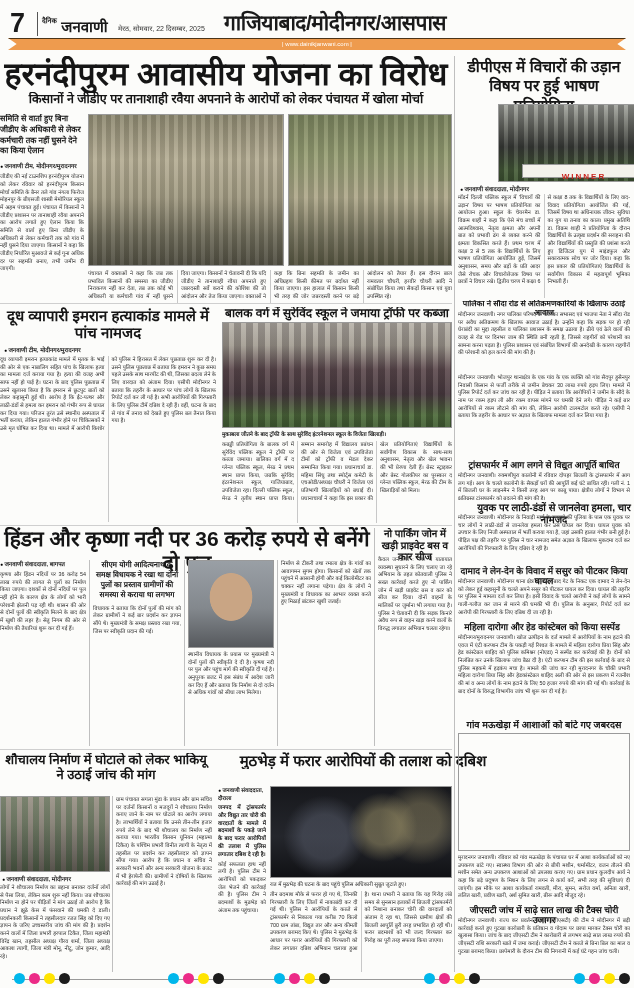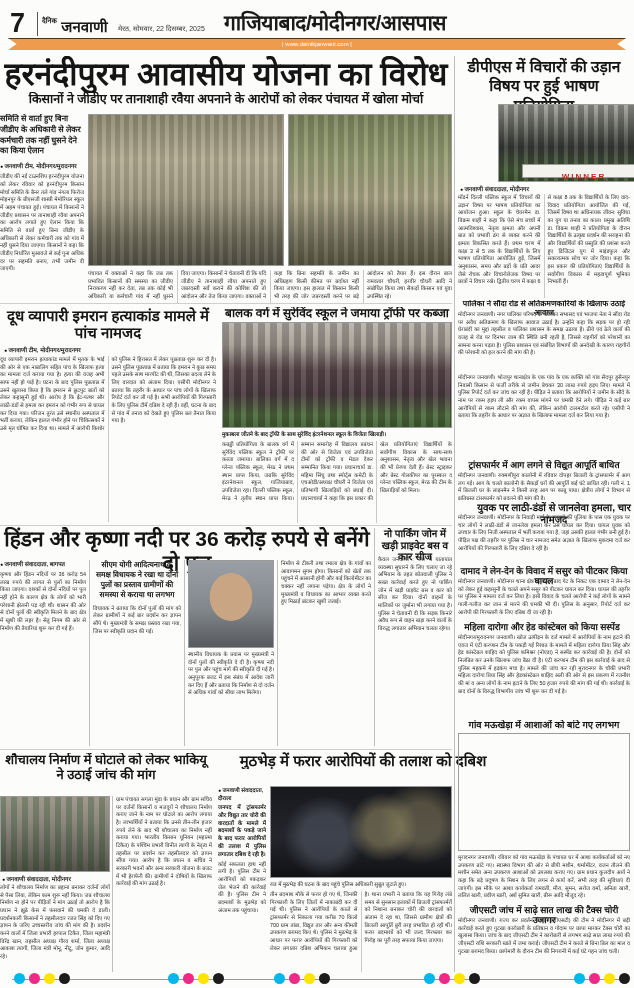--- a/index.html
+++ b/index.html
@@ -174,21 +174,21 @@
 
   <div class="abs hl" style="left:468px;top:502px;width:172px;font-size:10px;">युवक पर लाठी-डंडों से जानलेवा हमला, चार नामजद</div>
   <div class="abs bt" style="left:458px;top:514px;width:172px;height:50px;">मोदीनगर जनवाणी। मोदीनगर के निवाड़ी मार्ग के रजवाहे की पुलिया के पास एक युवक पर चार लोगों ने लाठी-डंडों से जानलेवा हमला कर उसे घायल कर दिया। घायल युवक को उपचार के लिए निजी अस्पताल में भर्ती कराया गया है, जहां उसकी हालत गंभीर बनी हुई है। पीड़ित पक्ष की तहरीर पर पुलिस ने चार नामजद समेत अज्ञात के खिलाफ मुकदमा दर्ज कर आरोपियों की गिरफ्तारी के लिए दबिश दे रही है।</div>
 
   <div class="abs hl" style="left:458px;top:566px;width:172px;font-size:9px;">दामाद ने लेन-देन के विवाद में ससुर को पीटकर किया घायल</div>
   <div class="abs bt" style="left:458px;top:578px;width:172px;height:42px;">मोदीनगर जनवाणी। मोदीनगर थाना क्षेत्र के कादराबाद गेट के निकट एक दामाद ने लेन-देन को लेकर हुई कहासुनी के चलते अपने ससुर को पीटकर घायल कर दिया। घायल की तहरीर पर पुलिस ने मामला दर्ज कर लिया है। इसी विवाद के चलते आरोपी ने कई लोगों के सामने गाली-गलौज कर जान से मारने की धमकी भी दी। पुलिस के अनुसार, रिपोर्ट दर्ज कर आरोपी की गिरफ्तारी के लिए दबिश दी जा रही है।</div>
 
   <div class="abs hl" style="left:456px;top:622px;width:172px;font-size:9px;">महिला दारोगा और हेड कांस्टेबल को किया सस्पेंड</div>
   <div class="abs bt" style="left:458px;top:634px;width:172px;height:84px;">मोदीनगर/मुरादनगर जनवाणी। खोज उत्पीड़न के दर्ज मामले में आरोपियों के नाम हटाने की एवज में एंटी करप्शन टीम के पकड़ी गई रिश्वत के मामले में महिला दारोगा प्रिया सिंह और हेड कांस्टेबल शाहिद को पुलिस कमिश्नर (नोएडा) ने सस्पेंड कर कार्रवाई की है। दोनों को निलंबित कर उनके खिलाफ जांच बैठा दी है। एंटी करप्शन टीम की इस कार्रवाई के बाद से पुलिस महकमे में हड़कंप मचा है। मामले की जांच कर रही मुरादनगर के चौकी प्रभारी महिला दारोगा प्रिया सिंह और हेडकांस्टेबल शाहिद अली की ओर से इस प्रकरण में रजनीश की मां व अन्य लोगों के नाम हटाने के लिए 50 हजार रुपये की मांग की गई थी। कार्रवाई के बाद दोनों के विरुद्ध विभागीय जांच भी शुरू कर दी गई है।</div>
 
-  <div class="abs hl" style="left:458px;top:720px;width:172px;font-size:9.5px;">गांव मऊखेड़ा में आशाओं को बांटे गए लगभग</div>
+  <div class="abs hl" style="left:458px;top:720px;width:172px;font-size:9.5px;">गांव मऊखेड़ा में आशाओं को बांटे गए जबरदस</div>
   <div class="photo ph-asha" style="left:458px;top:733px;width:172px;height:118px;"></div>
   <div class="abs bt" style="left:458px;top:854px;width:172px;height:48px;">मुरादनगर जनवाणी। रविवार को गांव मऊखेड़ा के पंचायत घर में आशा कार्यकर्ताओं को नए उपकरण बांटे गए। स्वास्थ्य विभाग की ओर से बीपी मशीन, थर्मामीटर, वजन तौलने की मशीन समेत अन्य उपकरण आशाओं को उपलब्ध कराए गए। ग्राम प्रधान कुलदीप आर्य ने कहा कि बड़े प्रदूषण के मिशन के लिए लगन से कार्य करें, सभी तरह की सुविधाएं दी जाएंगी। इस मौके पर आशा कार्यकर्ता रामवती, मीरा, सुमन, सरोज वर्मा, अनिता खारी, ललित खारी, प्रवीण खारी, अर्श सुमित खारी, बीरू आदि मौजूद रहे।</div>
 
   <div class="abs hl" style="left:458px;top:905px;width:172px;font-size:9px;">जीएसटी जांच में साढ़े सात लाख की टैक्स चोरी उजागर</div>
   <div class="abs bt" style="left:458px;top:917px;width:172px;height:52px;">मोदीनगर जनवाणी। राज्य कर प्रवर्तन विभाग (जीएसटी) की टीम ने मोदीनगर में बड़ी कार्रवाई करते हुए गुटखा कारोबारी के प्रतिष्ठान व गोदाम पर छापा मारकर टैक्स चोरी का खुलासा किया। जांच के बाद जीएसटी टीम ने कारोबारी से लगभग साढ़े सात लाख रुपये की जीएसटी राशि सरकारी खाते में जमा कराई। जीएसटी टीम ने कब्जे से बिना बिल का माल व गुटखा बरामद किया। छापेमारी के दौरान टीम की निगरानी में कई घंटे गहन जांच चली।</div>
 
   <div class="reg-line"></div>
   <div class="reg-group" style="left:14px;">
       <span class="reg-dot" style="background: rgb(0, 183, 235);"></span>
       <span class="reg-dot" style="background: rgb(236, 43, 135);"></span>

